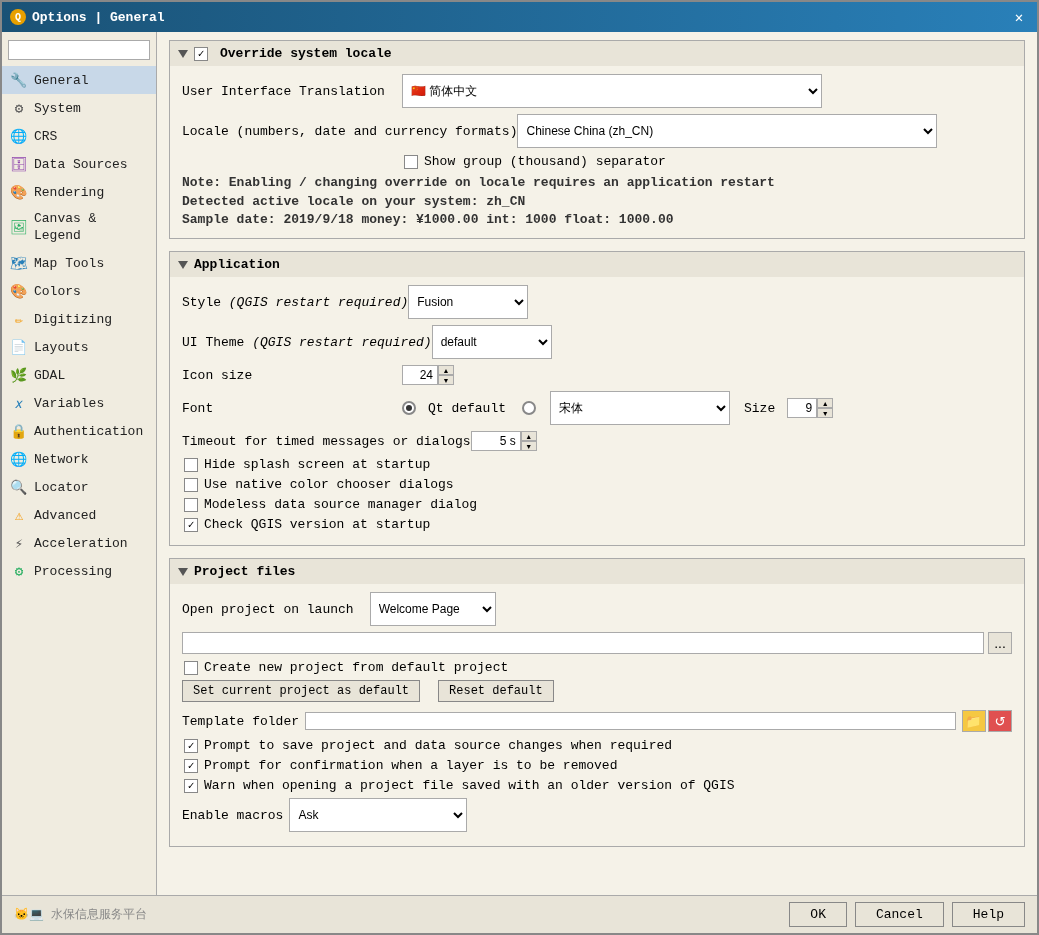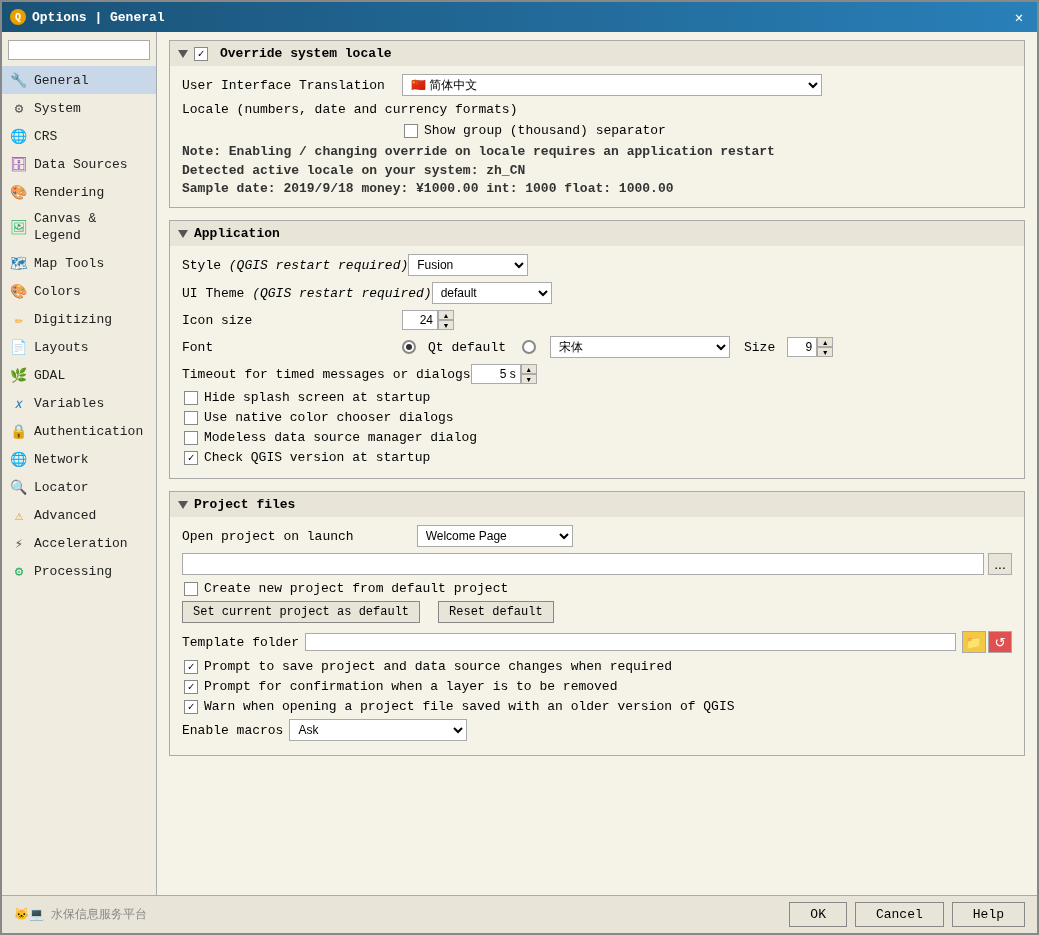--- a/index.html
+++ b/index.html
@@ -27,21 +27,21 @@
     
     .right-panel { flex: 1; overflow-y: auto; padding: 8px 12px; background: #f5f2e8; }
     
     .section { margin-bottom: 12px; border: 1px solid #aaa; background: #f5f2e8; }
     .section-header { display: flex; align-items: center; gap: 6px; padding: 5px 8px; background: #e8e4d8; cursor: pointer; font-weight: bold; font-size: 13px; }
     .section-body { padding: 8px 12px; }
     
     .form-row { display: flex; align-items: center; margin-bottom: 6px; }
     .form-label { min-width: 220px; font-size: 13px; }
     
-    select { border: 1px solid #aaa; background: white; padding: 2px 4px; font-size: 12px; cursor: pointer; }
+    select { border: 1px solid #aaa; background: white; padding: 8px 4px; font-size: 12px; cursor: pointer; }
     select.wide { width: 420px; }
     select.medium { width: 120px; }
     
     .combo-wrapper { display: flex; align-items: center; position: relative; }
     .combo-wrapper select { padding-right: 20px; }
     
     .checkbox-row { display: flex; align-items: center; margin-bottom: 5px; font-size: 13px; padding-left: 2px; }
     
     .note-text { font-size: 13px; font-weight: bold; margin-bottom: 4px; color: #333; }
     .info-text { font-size: 13px; color: #333; margin-bottom: 3px; font-weight: bold; }
@@ -263,20 +263,25 @@
             <span class="form-label">User Interface Translation</span>
             <div class="combo-wrapper">
               <select class="wide">
                 <option>🇨🇳 简体中文</option>
               </select>
             </div>
           </div>
 
           <div class="form-row">
             <span class="form-label">Locale (numbers, date and currency formats)</span>
+            <div class="combo-wrapper">
+              <select class="wide">
+                <option>Chinese China (zh_CN)</option>
+              </select>
+            </div>
           </div>
 
           <div class="checkbox-row" style="margin-left: 220px;">
             <div class="checkbox-check unchecked"></div>
             <span>Show group (thousand) separator</span>
           </div>
 
           <div class="note-text" style="margin-top:6px;">Note: Enabling / changing override on locale requires an application restart</div>
           <div class="info-text">Detected active locale on your system: zh_CN</div>
           <div class="info-text">Sample date: 2019/9/18  money: ¥1000.00  int: 1000  float: 1000.00</div>
@@ -367,21 +372,21 @@
 
       <div class="section">
         <div class="section-header">
           <span class="triangle-down"></span>
           <span>Project files</span>
         </div>
         <div class="section-body">
 
           <div class="project-row">
             <span style="margin-right:6px;">Open project on launch</span>
-            <select style="width:156px;margin-left:47px;">
+            <select style="width:126px;">
               <option>Welcome Page</option>
               <option>Most recent</option>
               <option>Specific</option>
             </select>
           </div>
 
           <div class="path-input">
             <input type="text" style="flex: 1 1 0%; height: 22px;" value="">
             <button class="path-btn">...</button>
           </div>

